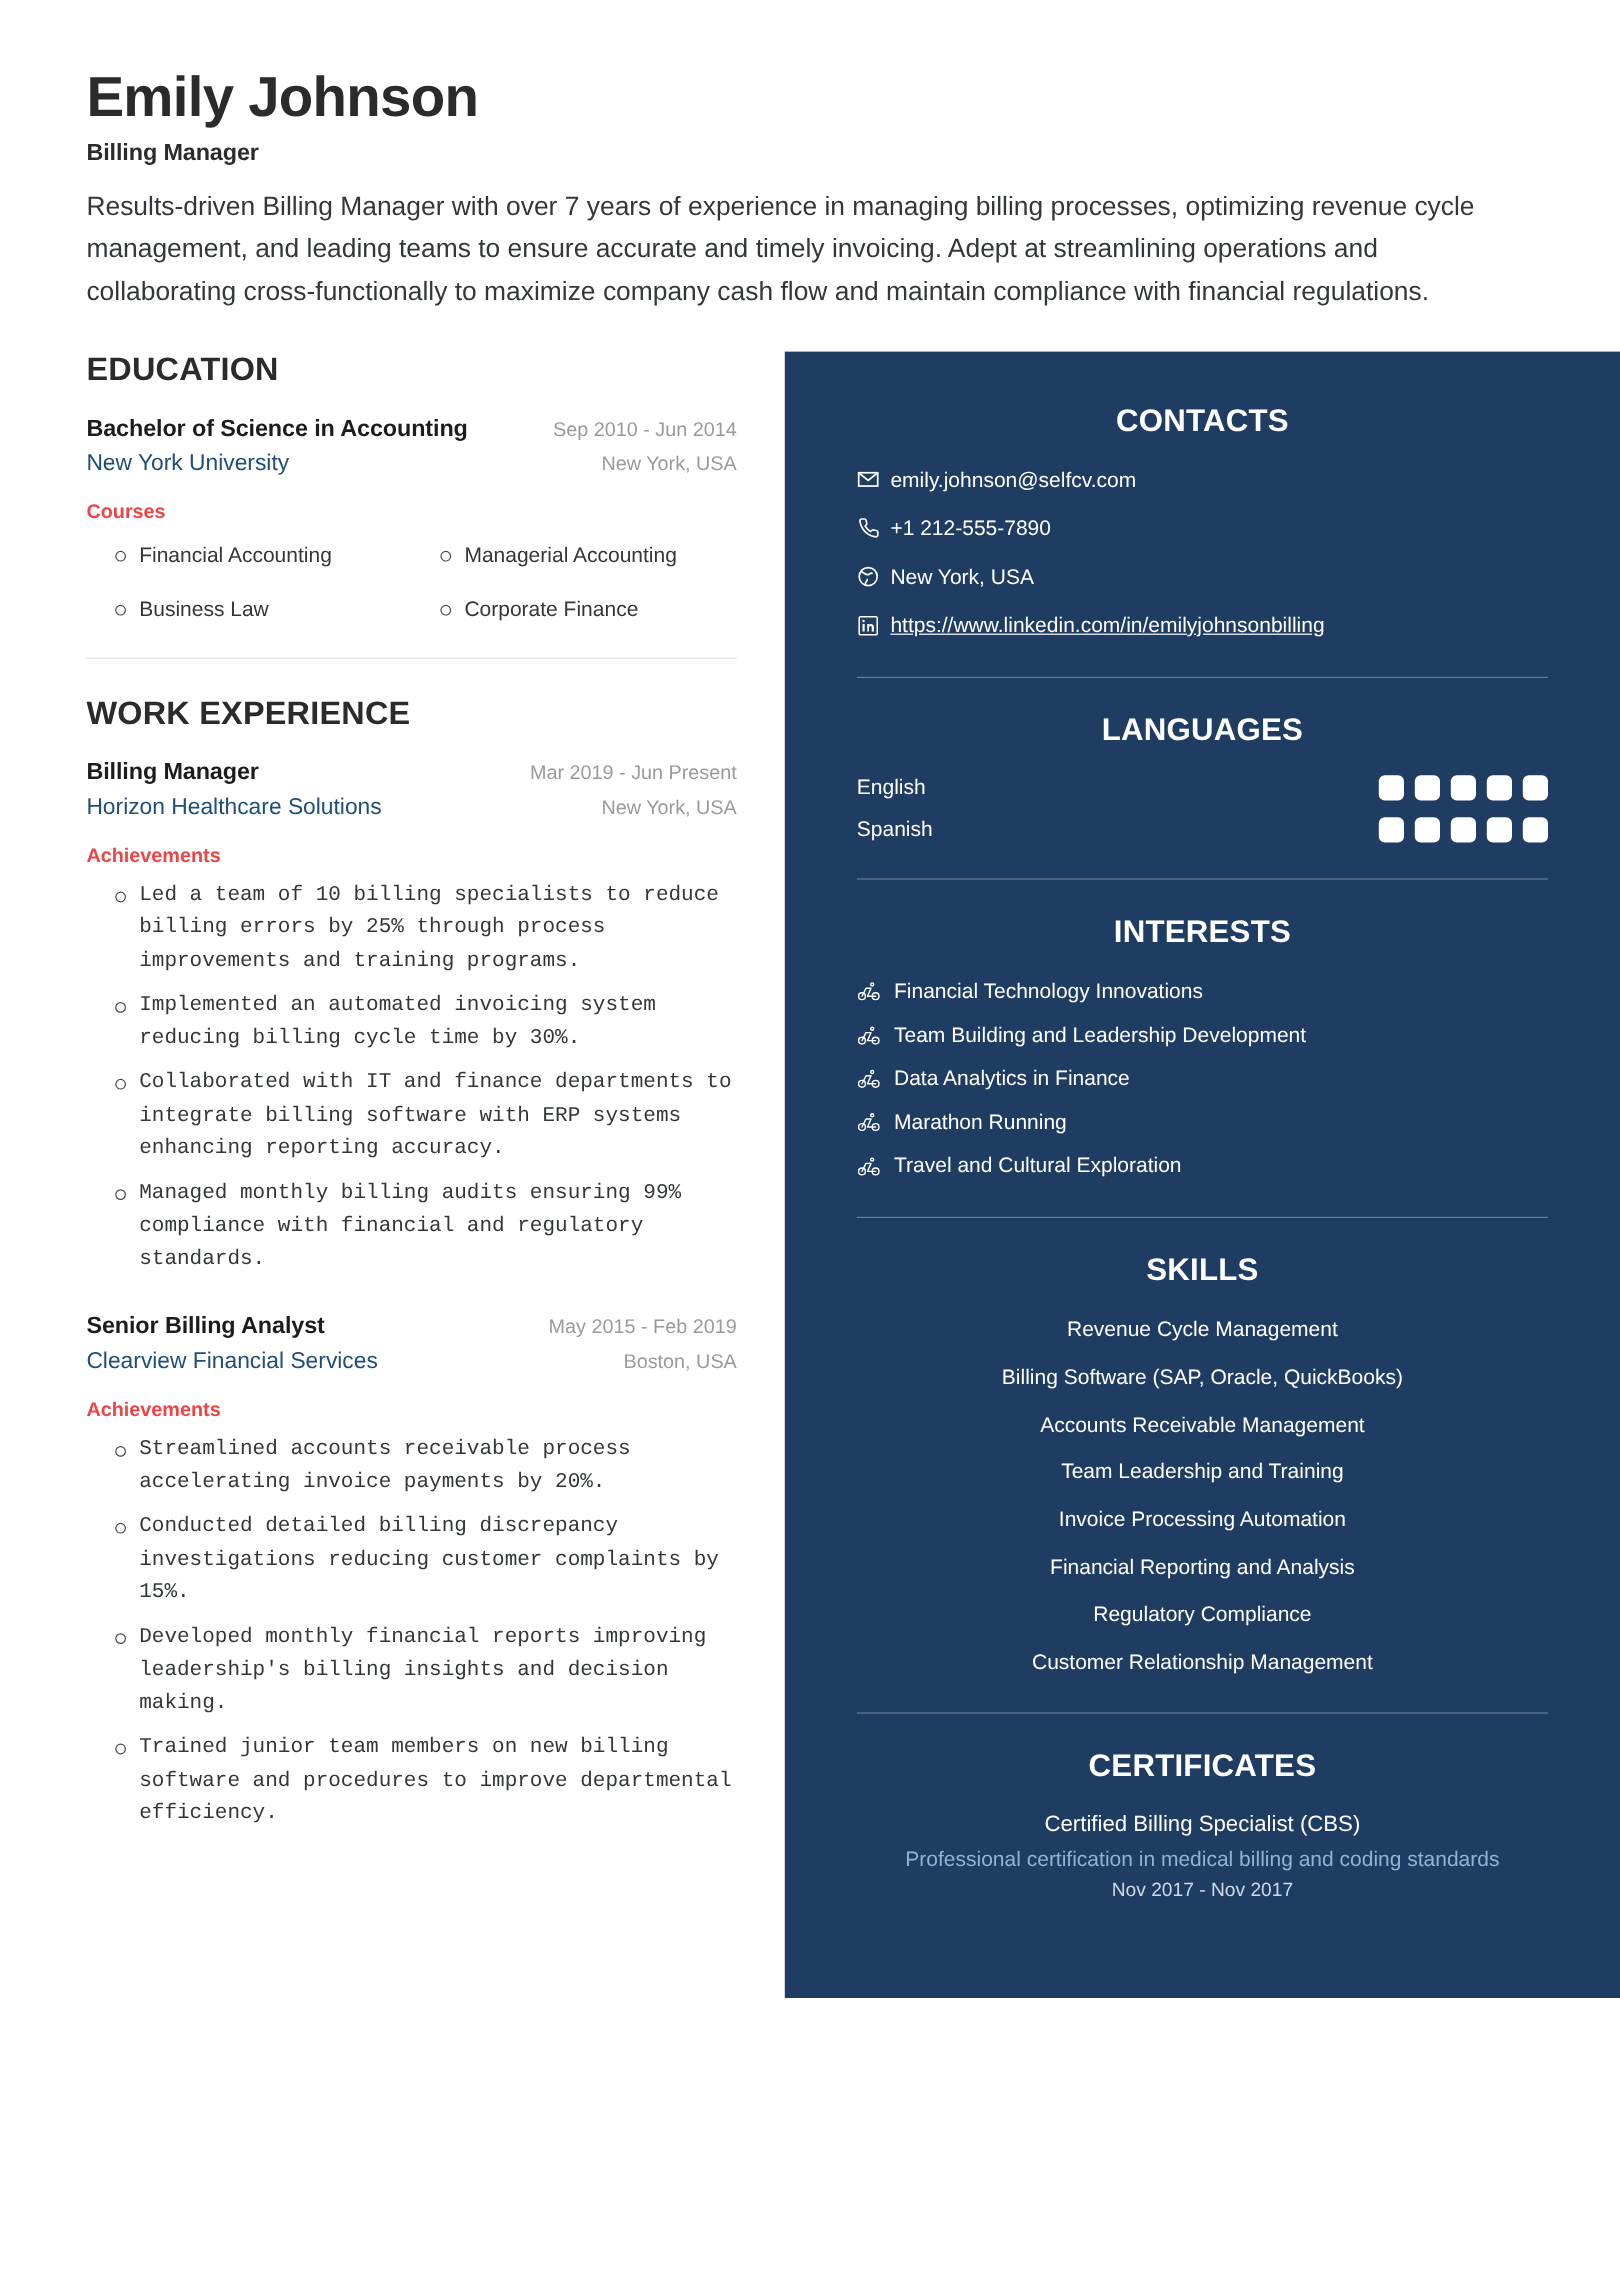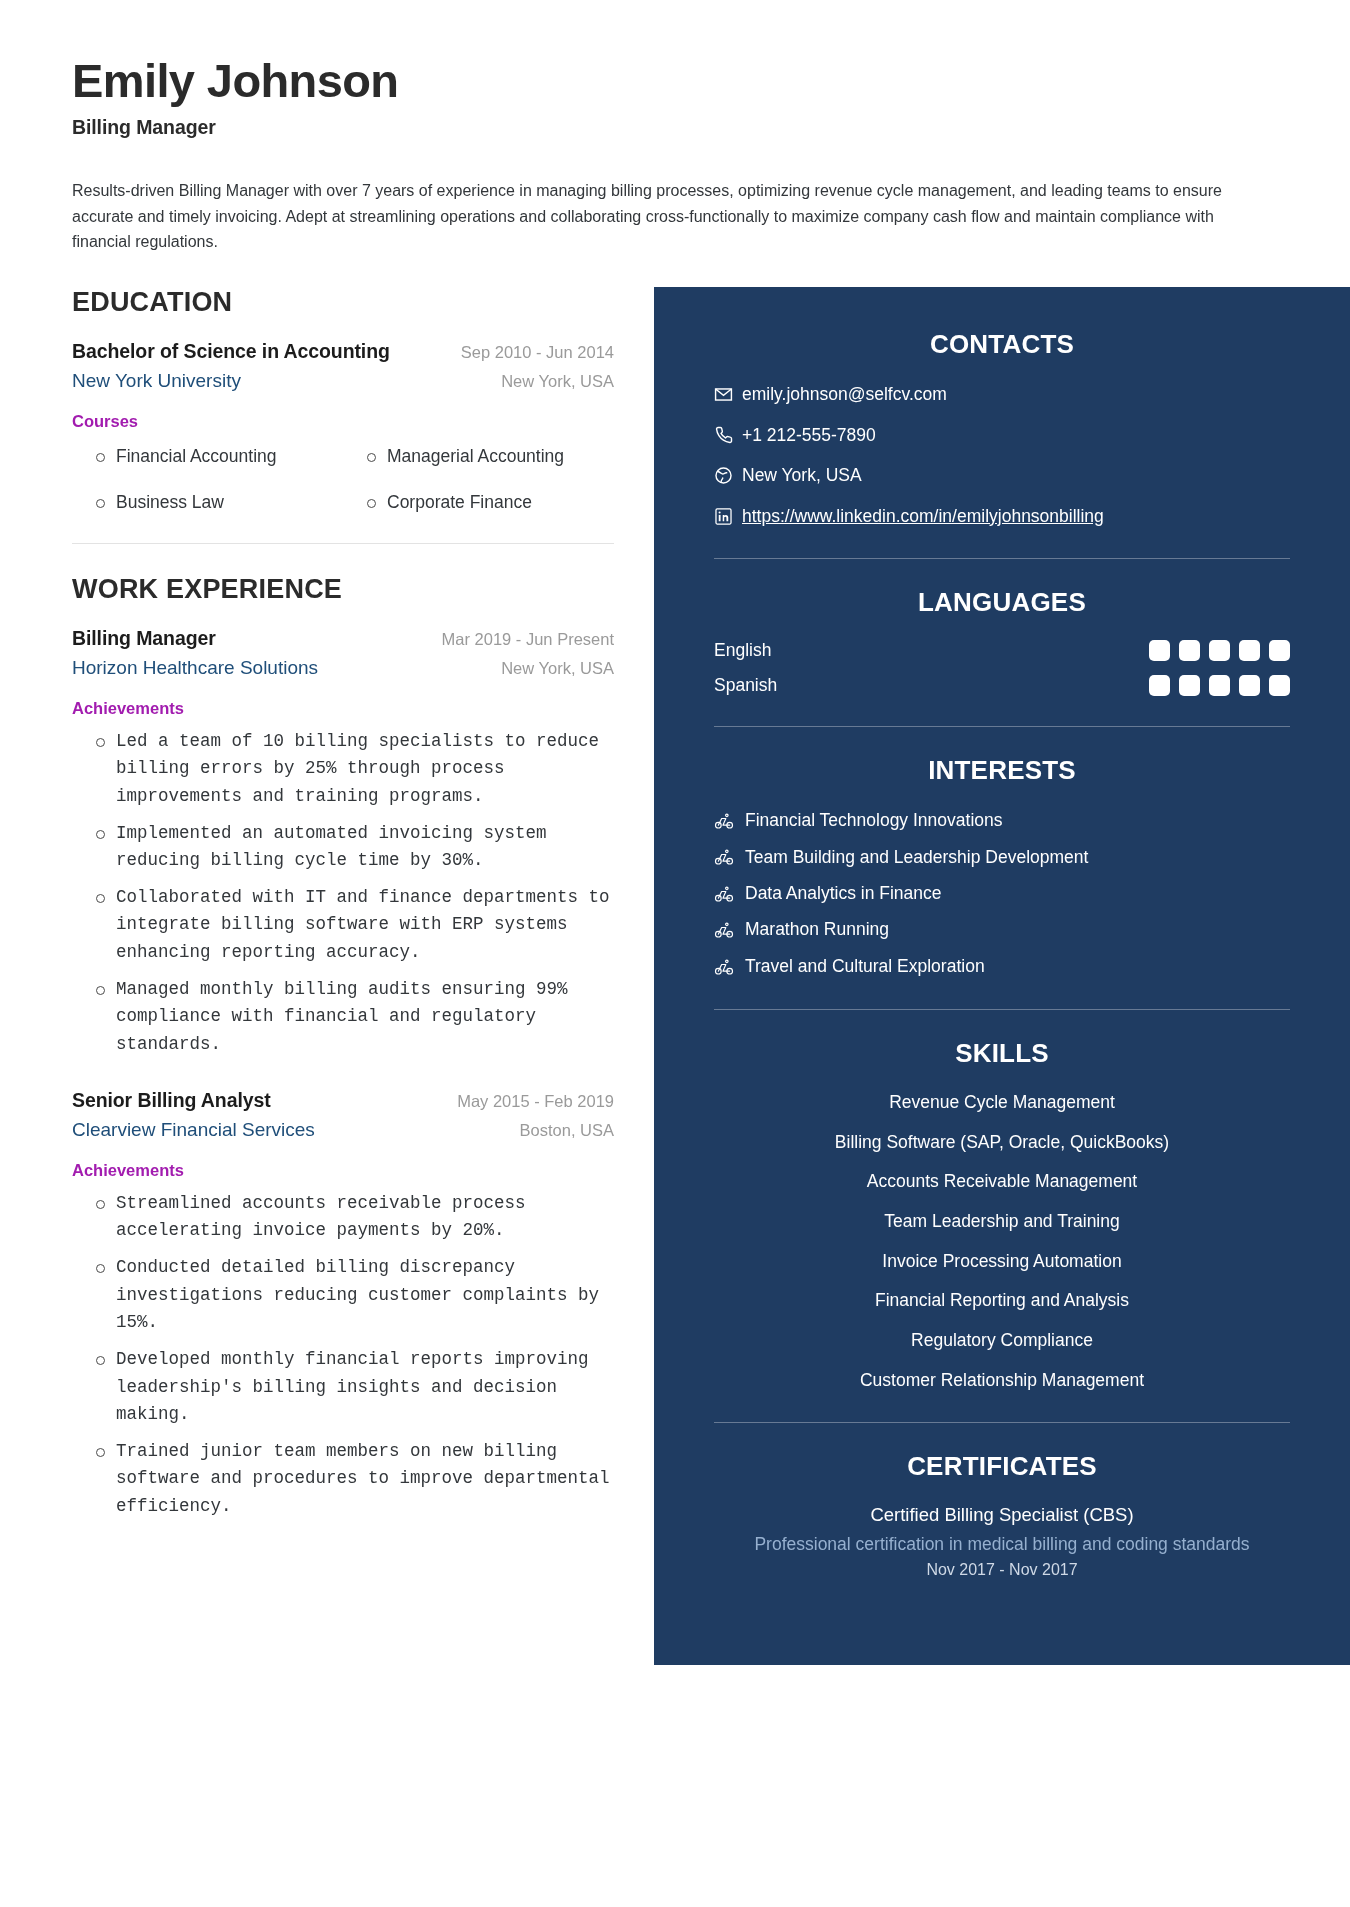--- a/index.html
+++ b/index.html
@@ -31,23 +31,23 @@
     line-height: 1.12;
   }
   .job-title {
     margin-top: 8px;
     font-size: 19.5px;
     font-weight: 700;
     color: #2b2b2b;
     letter-spacing: -0.1px;
   }
   .summary {
-    margin-top: 39px;
+    margin-top: 15px;
     width: 1192px;
-    font-size: 16px;
+    font-size: 22px;
     line-height: 1.62;
     color: #33373b;
     font-weight: 400;
   }
 
   
   .body {
     position: relative;
     display: flex;
     align-items: flex-start;
@@ -103,21 +103,21 @@
     color: #9a9a9a;
     white-space: nowrap;
     font-weight: 400;
   }
   .entry-meta.loc { margin-top: 9px; }
 
   .sub-label {
     margin-top: 20px;
     font-size: 16.5px;
     font-weight: 700;
-    color: #a21caf;
+    color: #ef4444;
   }
 
   .courses-grid {
     margin-top: 12px;
     display: grid;
     grid-template-columns: 1fr 1fr;
     row-gap: 18px;
     column-gap: 0;
   }
   .bullet-item {

